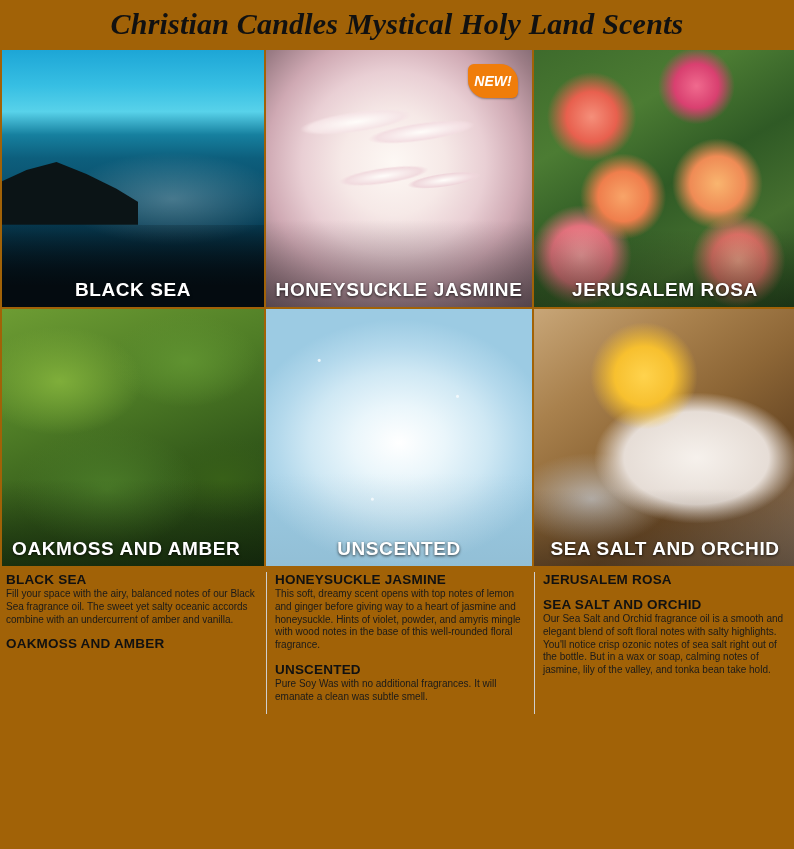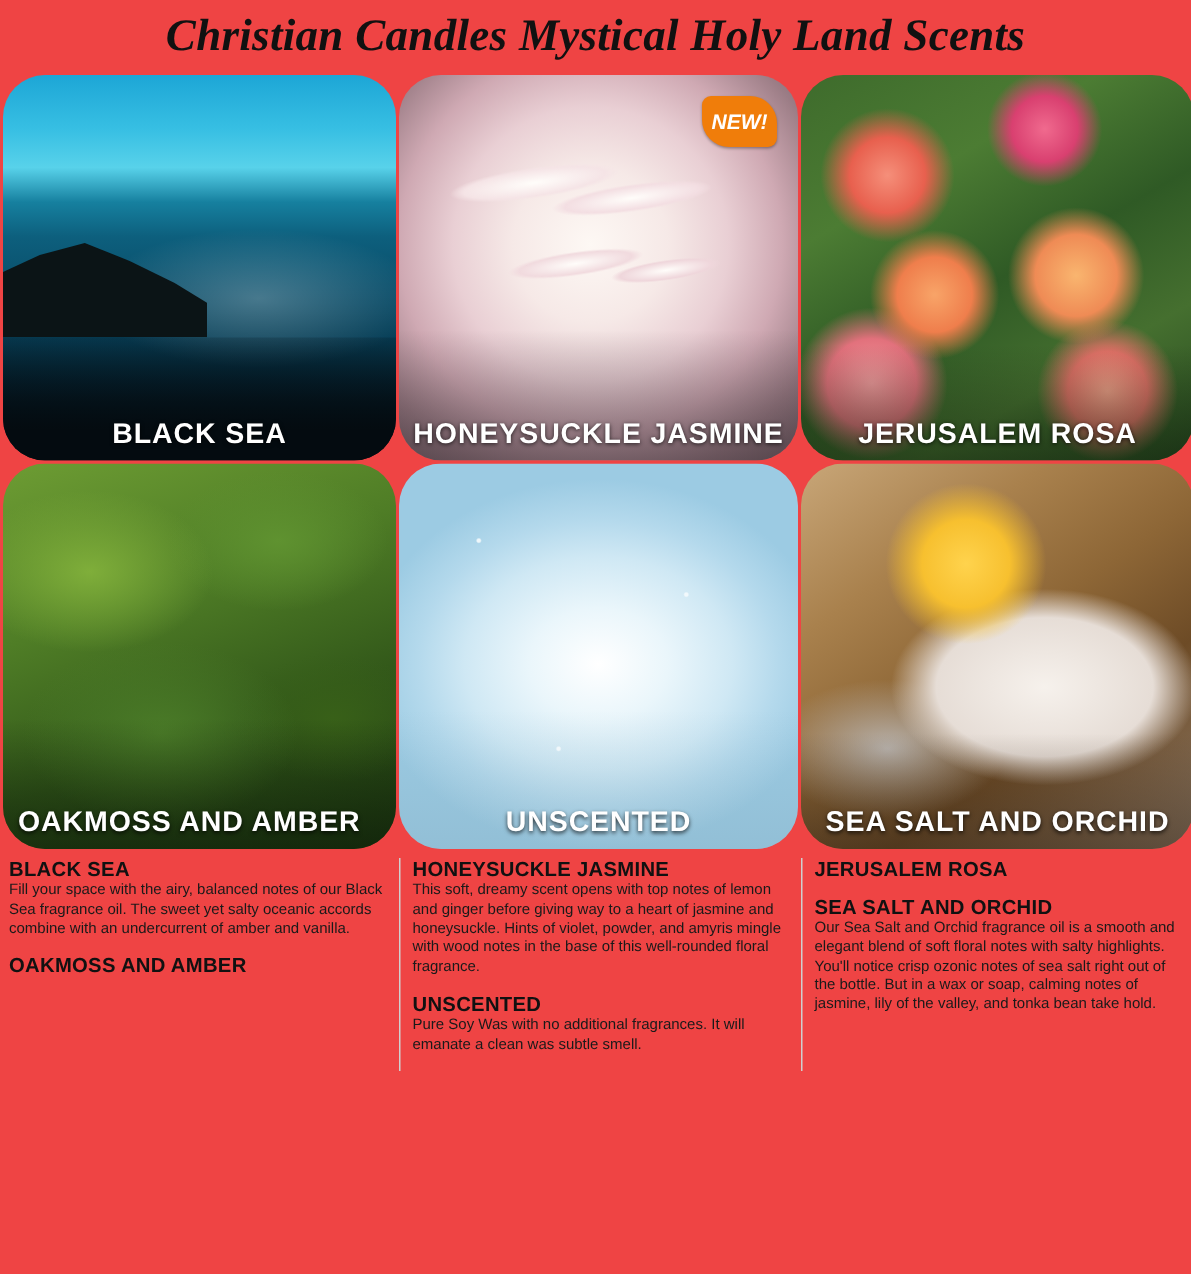--- a/index.html
+++ b/index.html
@@ -7,21 +7,21 @@
     width: 794px;
     height: 849px;
     background: #ffffff;
     font-family: "Liberation Sans", sans-serif;
     overflow: hidden;
   }
   .page {
     width: 794px;
     height: 849px;
     position: relative;
-    background: #ef4444;
+    background: #a16207;
   }
   .title {
     text-align: center;
     font-family: "Liberation Serif", serif;
     font-weight: bold;
     font-style: italic;
     font-size: 30px;
     letter-spacing: 0.2px;
     color: #111;
     padding: 7px 0 9px 0;
@@ -31,21 +31,20 @@
     display: grid;
     grid-template-columns: 262px 266px 262px;
     grid-template-rows: 257px 257px;
     column-gap: 2px;
     row-gap: 2px;
     padding: 0 2px;
   }
   .tile {
     position: relative;
     overflow: hidden;
-    border-radius: 28px;
   }
   .tile .caption {
     position: absolute;
     left: 0; right: 0;
     bottom: 6px;
     text-align: center;
     color: #ffffff;
     font-size: 19px;
     font-weight: bold;
     letter-spacing: 0.6px;

